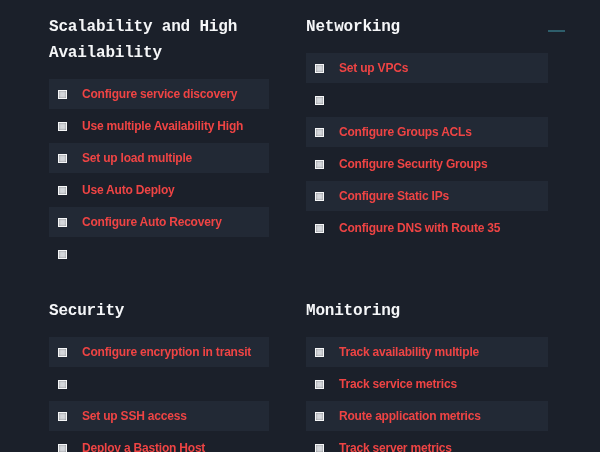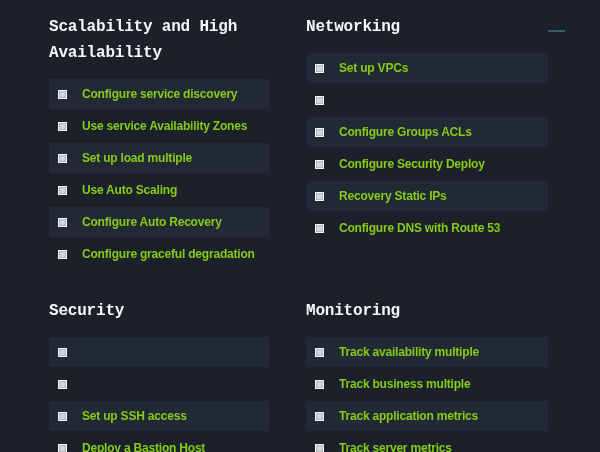--- a/index.html
+++ b/index.html
@@ -53,21 +53,21 @@
     height: 7px;
     margin-right: 15px;
     background: #d4d7db;
     border: 1px solid #f6f7f8;
     box-shadow: inset 0 0 2px rgba(0,0,0,0.45);
   }
   .item-label {
     font-size: 12px;
     font-weight: 600;
     letter-spacing: -0.2px;
-    color: #84cc16;
+    color: #ef4444;
     white-space: nowrap;
   }
   .teal-dash {
     position: absolute;
     left: 548px;
     top: 30px;
     width: 17px;
     height: 2px;
     background: #2e5e6b;
   }
@@ -81,75 +81,75 @@
 
   <section class="section">
     <h2>Scalability and High Availability</h2>
     <ul class="checklist">
       <li>
         <span class="checkbox"></span>
         <span class="item-label">Configure service discovery</span>
       </li>
       <li>
         <span class="checkbox"></span>
-        <span class="item-label">Use service Availability Zones</span>
+        <span class="item-label">Use multiple Availability High</span>
       </li>
       <li>
         <span class="checkbox"></span>
         <span class="item-label">Set up load multiple</span>
       </li>
       <li>
         <span class="checkbox"></span>
-        <span class="item-label">Use Auto Scaling</span>
+        <span class="item-label">Use Auto Deploy</span>
       </li>
       <li>
         <span class="checkbox"></span>
         <span class="item-label">Configure Auto Recovery</span>
       </li>
       <li>
         <span class="checkbox"></span>
-        <span class="item-label">Configure graceful degradation</span>
       </li>
     </ul>
   </section>
 
   <section class="section">
     <h2>Networking</h2>
     <ul class="checklist">
       <li>
         <span class="checkbox"></span>
         <span class="item-label">Set up VPCs</span>
       </li>
       <li>
         <span class="checkbox"></span>
       </li>
       <li>
         <span class="checkbox"></span>
         <span class="item-label">Configure Groups ACLs</span>
       </li>
       <li>
         <span class="checkbox"></span>
-        <span class="item-label">Configure Security Deploy</span>
+        <span class="item-label">Configure Security Groups</span>
       </li>
       <li>
         <span class="checkbox"></span>
-        <span class="item-label">Recovery Static IPs</span>
+        <span class="item-label">Configure Static IPs</span>
       </li>
       <li>
         <span class="checkbox"></span>
-        <span class="item-label">Configure DNS with Route 53</span>
+        <span class="item-label">Configure DNS with Route 35</span>
       </li>
     </ul>
   </section>
 
   <section class="section">
     <h2>Security</h2>
     <ul class="checklist">
       <li>
         <span class="checkbox"></span>
+        <span class="item-label">Configure encryption in transit</span>
       </li>
       <li>
         <span class="checkbox"></span>
       </li>
       <li>
         <span class="checkbox"></span>
         <span class="item-label">Set up SSH access</span>
       </li>
       <li>
         <span class="checkbox"></span>
@@ -161,25 +161,25 @@
 
   <section class="section">
     <h2>Monitoring</h2>
     <ul class="checklist">
       <li>
         <span class="checkbox"></span>
         <span class="item-label">Track availability multiple</span>
       </li>
       <li>
         <span class="checkbox"></span>
-        <span class="item-label">Track business multiple</span>
+        <span class="item-label">Track service metrics</span>
       </li>
       <li>
         <span class="checkbox"></span>
-        <span class="item-label">Track application metrics</span>
+        <span class="item-label">Route application metrics</span>
       </li>
       <li>
         <span class="checkbox"></span>
         <span class="item-label">Track server metrics</span>
       </li>
 
     </ul>
   </section>
 
 </div>

